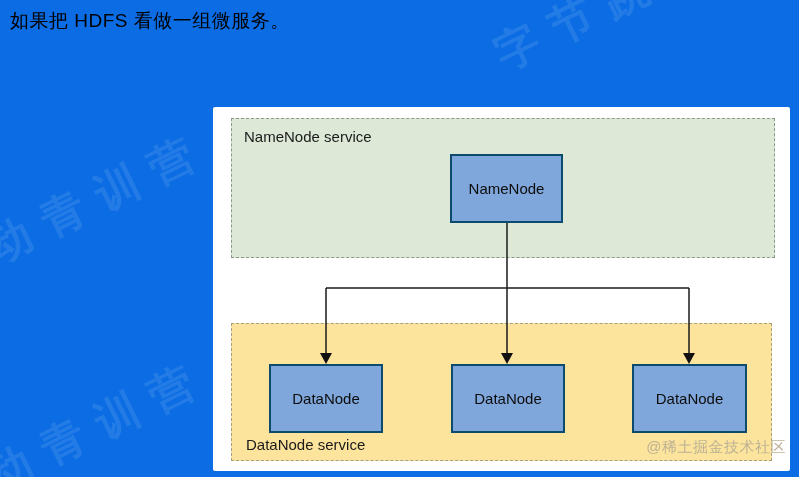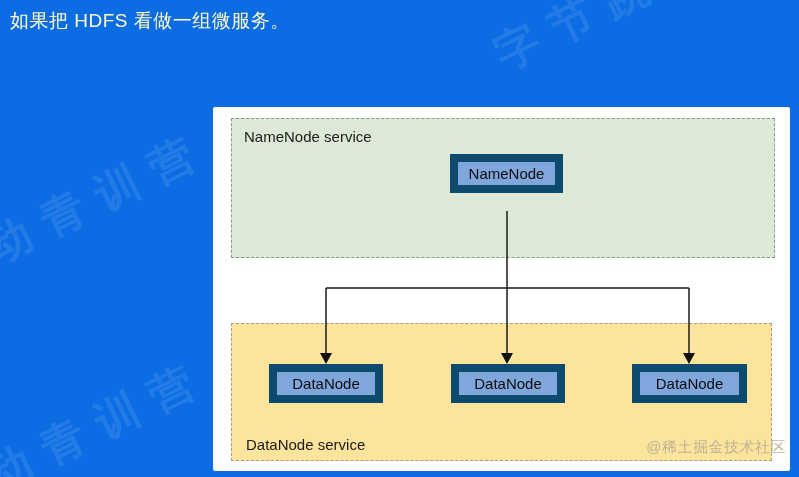--- a/index.html
+++ b/index.html
@@ -29,21 +29,21 @@
     pointer-events: none;
   }
   .wm-top-right  { left: 498px; top: 28px; }
   .wm-left-mid   { left: -172px; top: 300px; }
   .wm-bottom-left{ left: -172px; top: 528px; }
 
   .page-title {
     position: absolute;
     left: 10px;
     top: 8px;
-    color: #fef9c3;
+    color: #000000;
     font-size: 19px;
     line-height: 26px;
     letter-spacing: 0.5px;
   }
 
   
   .diagram-panel {
     position: absolute;
     left: 213px;
     top: 107px;
@@ -78,23 +78,23 @@
     position: absolute;
     font-size: 15px;
     color: #1a1a1a;
   }
   .namenode-zone .zone-label { left: 12px; top: 9px; }
   .datanode-zone .zone-label { left: 14px; bottom: 7px; }
 
   .node-box {
     position: absolute;
     width: 114px;
-    height: 39px;
+    height: 69px;
     background: #7fa7db;
-    border: 8px solid #0c4a6e;
+    border: 2px solid #0c4a6e;
     display: flex;
     align-items: center;
     justify-content: center;
     font-size: 15px;
     color: #0c0c0c;
   }
   .namenode-box { left: 237px; top: 47px; width: 113px; }
   .datanode-box-1 { left: 56px;  top: 257px; }
   .datanode-box-2 { left: 238px; top: 257px; }
   .datanode-box-3 { left: 419px; top: 257px; width: 115px; }

